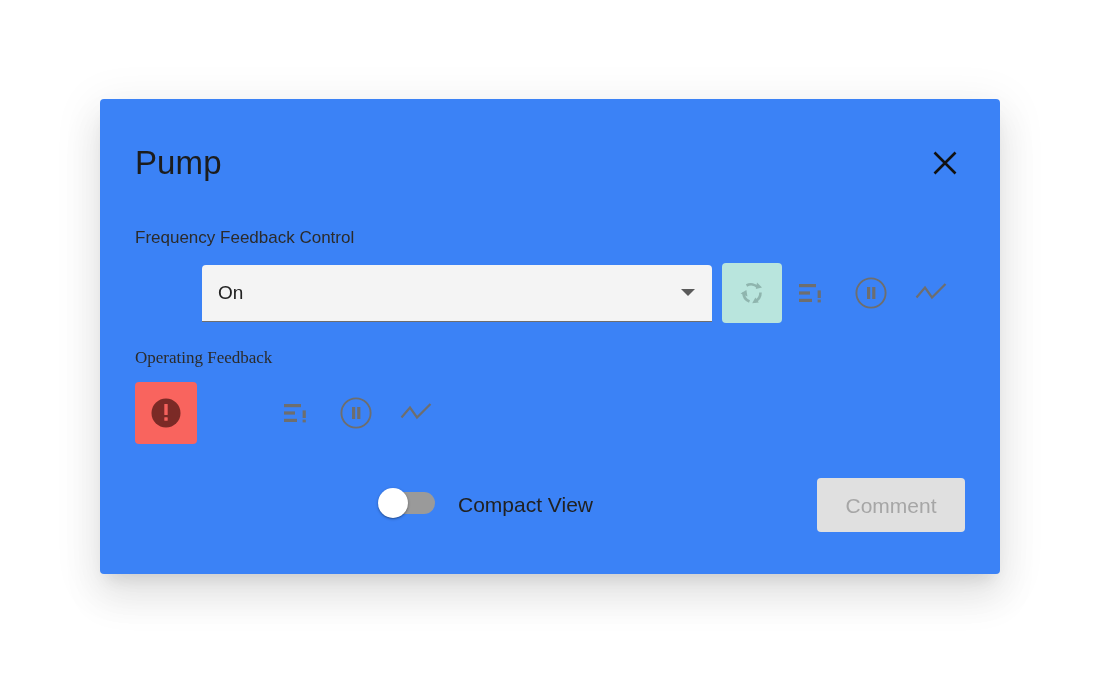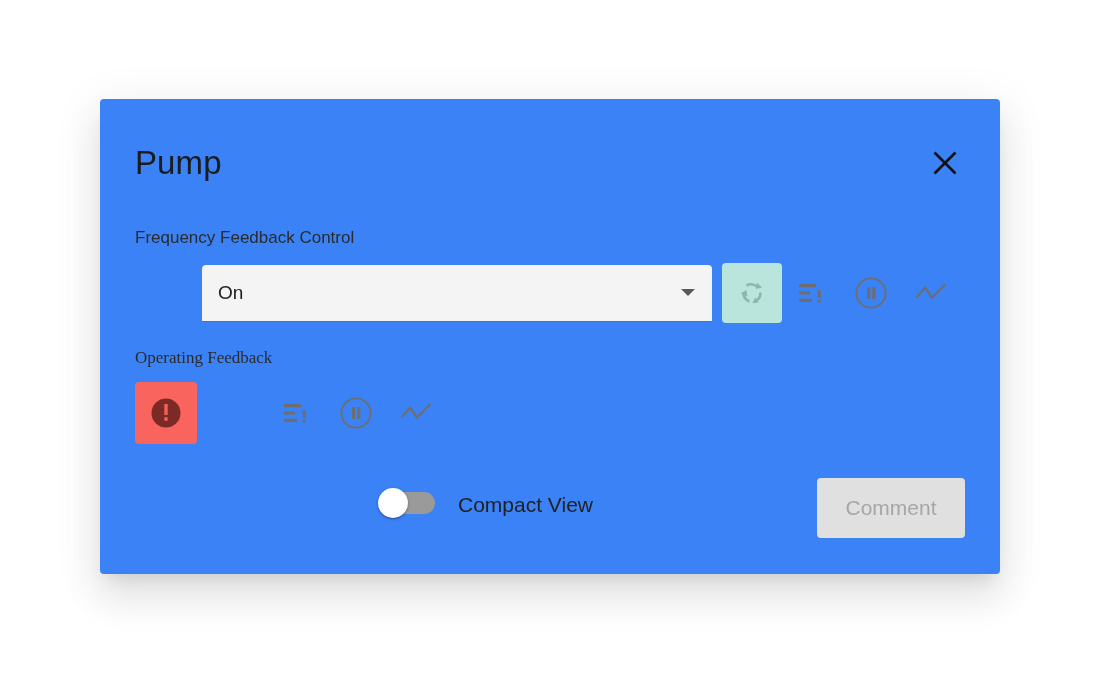--- a/index.html
+++ b/index.html
@@ -238,21 +238,21 @@
     color: #212121;
     line-height: 26px;
     white-space: nowrap;
   }
 
   .comment-btn {
     position: absolute;
     right: 0;
     top: 4px;
     width: 148px;
-    height: 60px;
+    height: 54px;
     background: #e0e0e0;
     border: none;
     border-radius: 4px;
     font-family: "Liberation Sans", sans-serif;
     font-size: 21px;
     color: #a6a6a6;
     cursor: default;
     padding: 16px;
   }
 </style>

